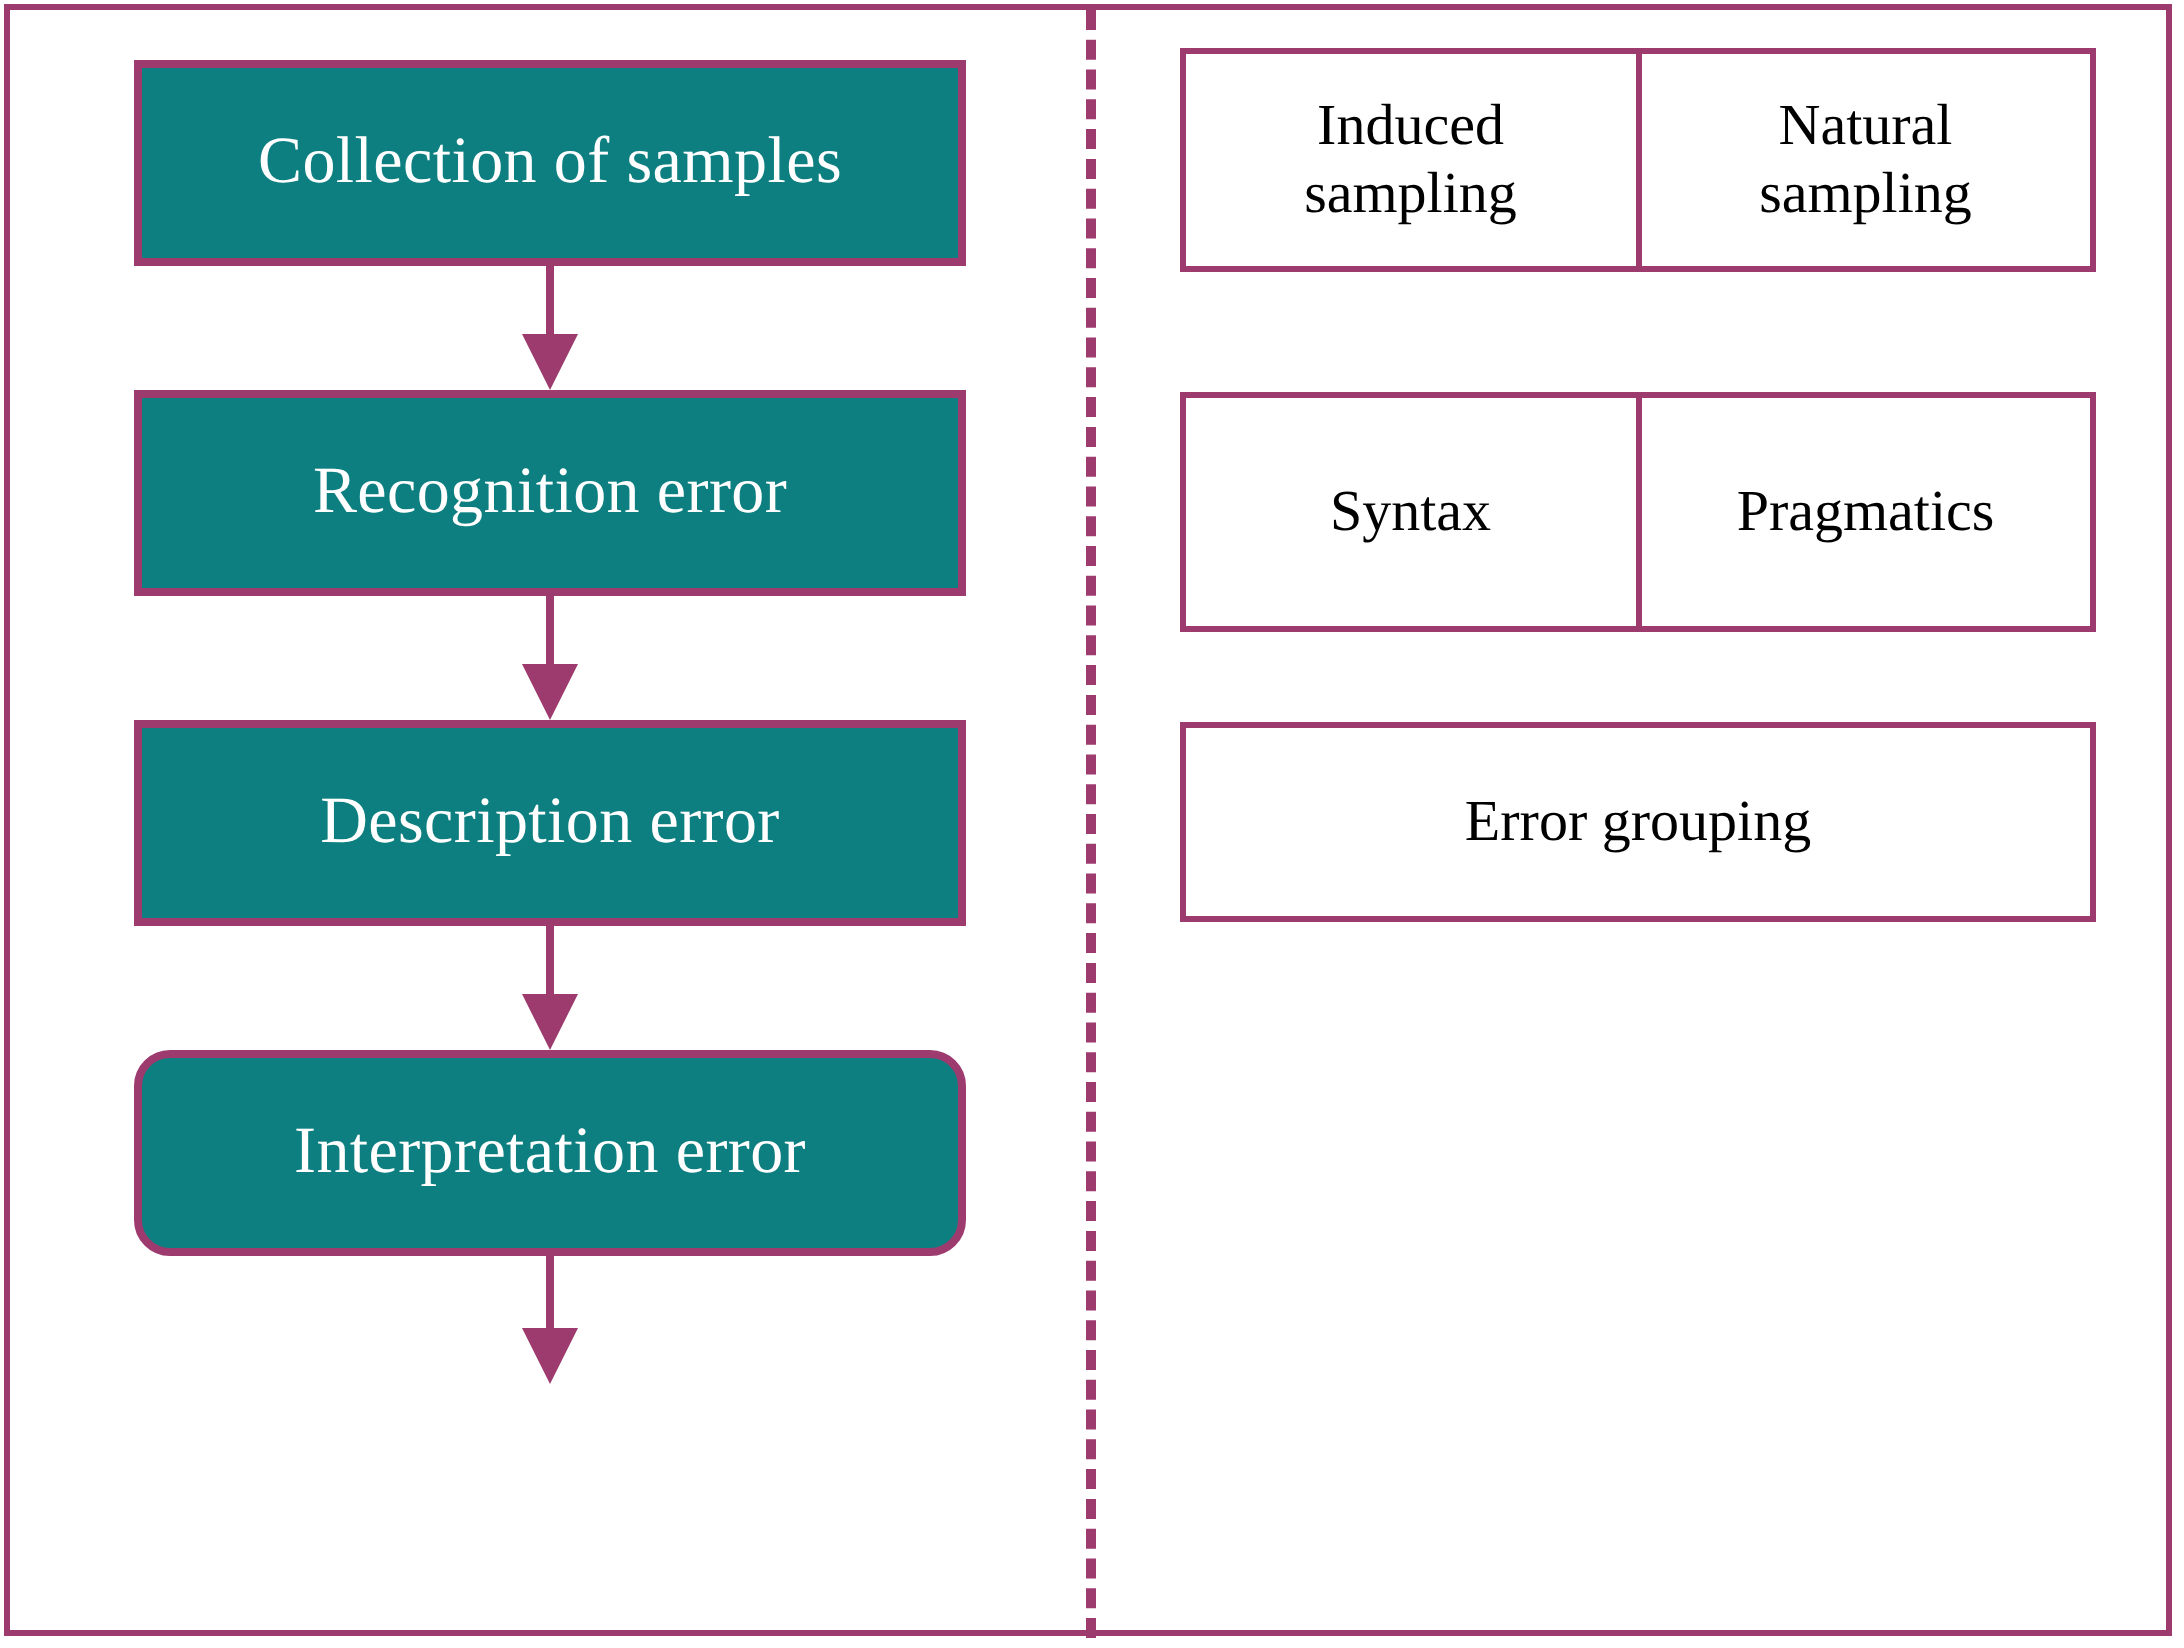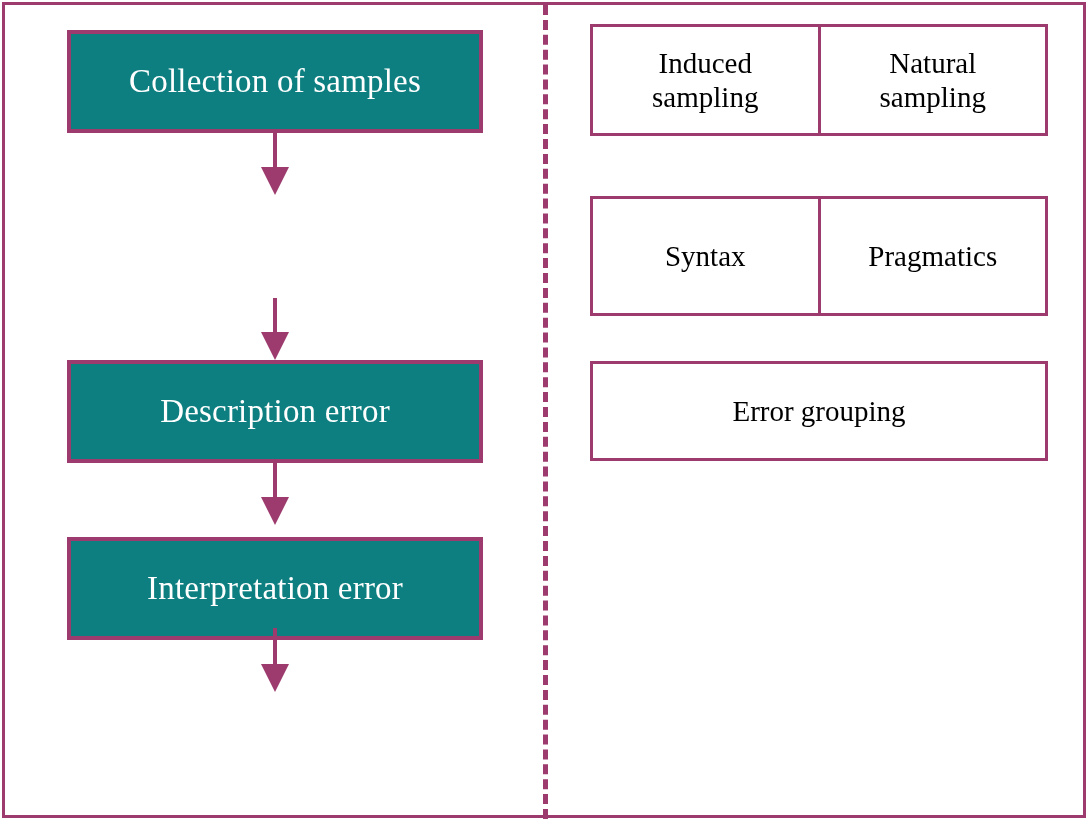--- a/index.html
+++ b/index.html
@@ -67,21 +67,21 @@
     font-size: 33px;
     line-height: 1.1;
     letter-spacing: 0.2px;
     text-align: center;
     white-space: nowrap;
   }
 
   .flow-box.b1 { top: 30px; }
   .flow-box.b2 { top: 195px; }
   .flow-box.b3 { top: 360px; }
-  .flow-box.b4 { top: 537px; }
+  .flow-box.b4 { top: 525px; border-radius: 18px; }
   .flow-box.b5 { top: 692px; }
 
   
   .arrow {
     position: absolute;
     left: 194px;          
     width: 28px;
   }
   .arrow .stem {
     position: absolute;
@@ -166,20 +166,23 @@
 
     <div class="flow-box b1">
       <span class="label">Collection of samples</span>
     </div>
 
     <div class="arrow a1">
       <div class="stem"></div>
       <div class="head"></div>
     </div>
 
+    <div class="flow-box b2">
+      <span class="label">Recognition error</span>
+    </div>
 
     <div class="arrow a2">
       <div class="stem"></div>
       <div class="head"></div>
     </div>
 
     <div class="flow-box b3">
       <span class="label">Description error</span>
     </div>
 

